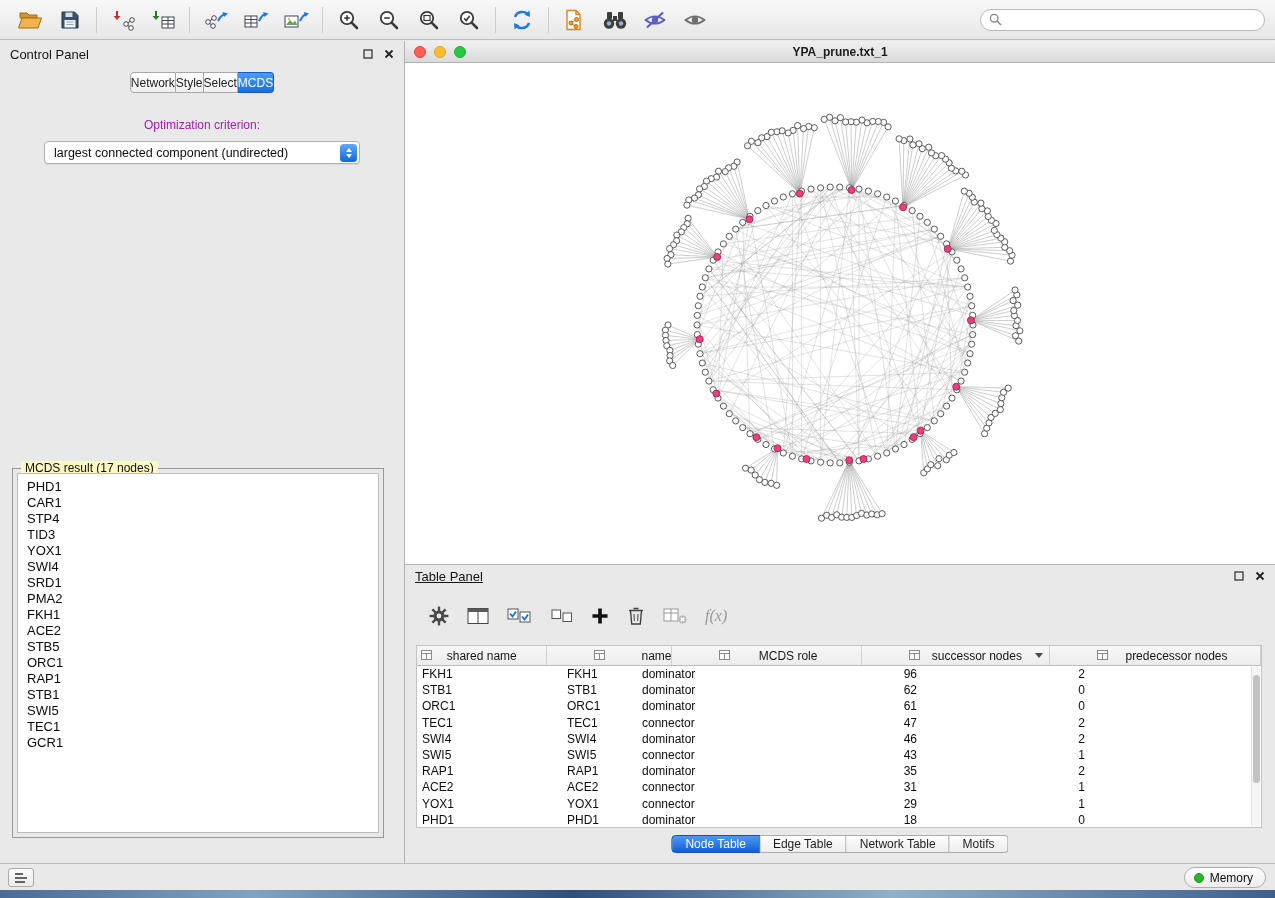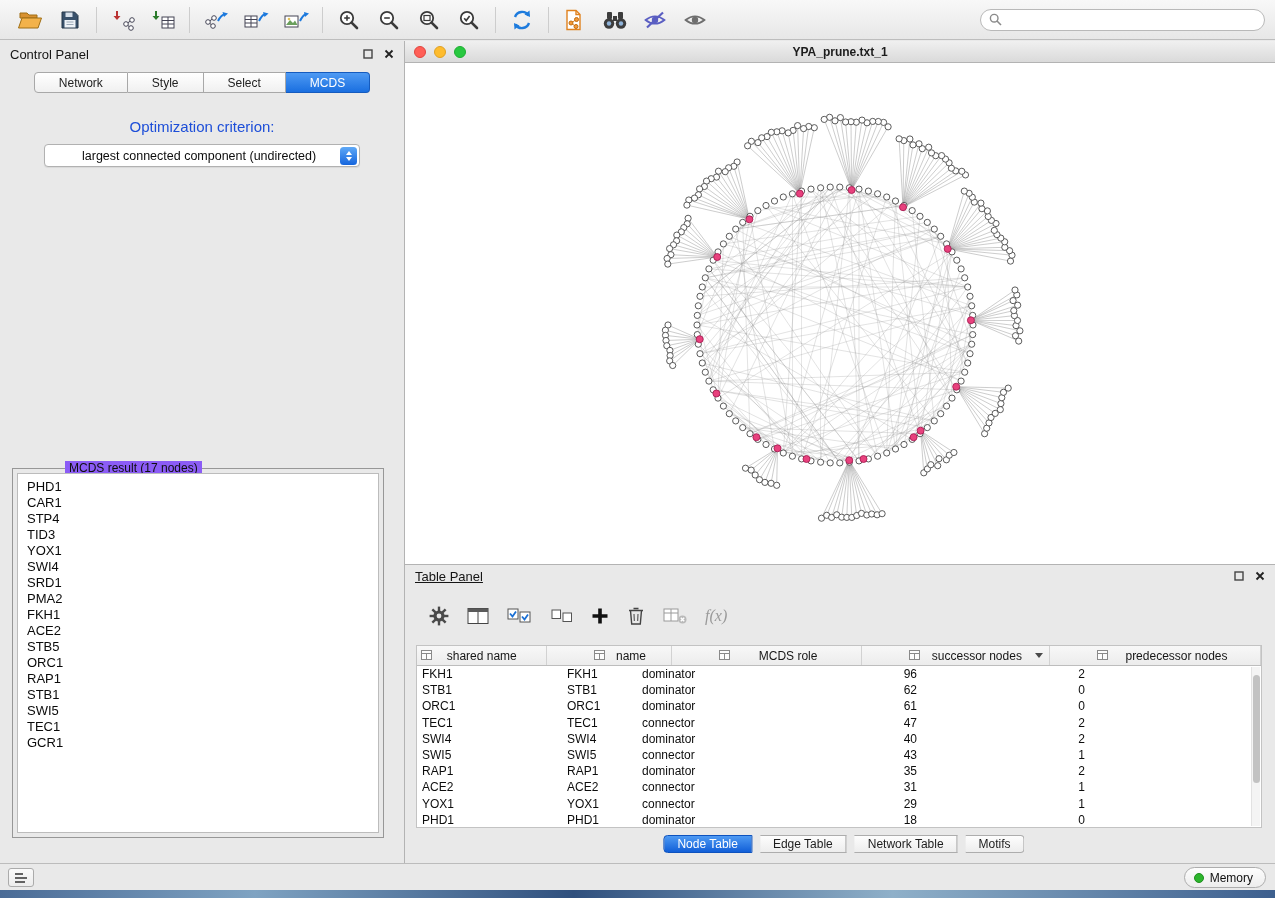--- a/index.html
+++ b/index.html
@@ -20,45 +20,45 @@
   .search input { border:none; outline:none; flex:1; font-size:12px; background:transparent; }
 
   
   .control-panel { position:absolute; left:0; top:41px; width:405px; height:822px;
     background:#e9e9e9; border-right:1px solid #b3b3b3; }
   .panel-titlebar { height:26px; display:flex; align-items:center; padding:0 10px;
     font-size:13px; color:#151515;text-align:center; }
   .win-icons { margin-left:auto; display:flex; gap:11px; align-items:center; }
   .win-icons span { display:flex; }
   .cp-tabs { display:flex; justify-content:center; margin-top:5px; }
-  .cp-tab { font-size:12px; height:21px; padding:0 24px; color:#222;
+  .cp-tab { font-size:12px; height:21px; padding:0 0; color:#222;
     background:linear-gradient(#ffffff,#f0f0f0); border:1px solid #a8a8a8; border-left-width:0; }
   .cp-tab:first-of-type { border-left-width:1px; border-radius:4px 0 0 4px; }
   .cp-tab:last-of-type { border-radius:0 4px 4px 0; }
   .cp-tab.active { background:linear-gradient(#4e9af3,#1a6fe0); color:#fff; border-color:#155bbe; }
-  .opt-label { margin-top:25px; text-align:center; font-size:15px; color:#1d4ed8; }
+  .opt-label { margin-top:25px; text-align:center; font-size:12px; color:#a21caf; }
   .dropdown { margin:9px auto 0; width:316px; height:23px; background:#fff; border:1px solid #b1b1b1;
     border-radius:4px; display:flex; align-items:center; padding:0 2px 0 9px;
     box-shadow:0 1px 1px rgba(0,0,0,.07); }
-  .dd-text { font-size:12.5px; color:#0c0c0c; flex:1; white-space:nowrap; overflow:hidden;margin-left:28px; }
+  .dd-text { font-size:12.5px; color:#0c0c0c; flex:1; white-space:nowrap; overflow:hidden; }
   .dd-stepper { width:17px; height:18px; border-radius:3.5px;
     background:linear-gradient(#5fa9f7,#1565dd); display:flex; flex-direction:column;
     align-items:center; justify-content:center; gap:2px; }
   .tri-up { width:0; height:0; border-left:3.5px solid transparent; border-right:3.5px solid transparent;
     border-bottom:4px solid #fff; }
   .tri-down { width:0; height:0; border-left:3.5px solid transparent; border-right:3.5px solid transparent;
     border-top:4px solid #fff; }
   .btn-row { display:flex; justify-content:center; gap:13px; margin-top:15px; }
   .btn { height:23px; padding:0 15px; font-size:13px; color:#101010;
     background:linear-gradient(#ffffff,#f0f0f0); border:1px solid #ababab; border-radius:4px; }
   .btn.focused { border-color:#5592e8; box-shadow:0 0 0 3px rgba(90,150,240,.45); }
   .result-box { position:absolute; left:12px; top:427px; width:372px; height:370px;
     border:1px solid #979797; }
-  .result-legend { position:absolute; top:-8px; left:8px; background:#8b5cf6; padding:0 4px;
-    font-size:12px; color:#0e0e0e;margin-left:44px; }
+  .result-legend { position:absolute; top:-8px; left:8px; background:#fef9c3; padding:0 4px;
+    font-size:12px; color:#0e0e0e; }
   .result-list { position:absolute; inset:4px; background:#fff; border:1px solid #bcbcbc;
     padding:5px 0 0 9px; overflow:hidden; font-size:13px; line-height:16px; color:#0a0a0a; }
 
   
   .right-region { position:absolute; left:405px; top:41px; width:870px; height:822px; }
   .net-titlebar { height:22px; background:linear-gradient(#f0f0f0,#dadada);
     border-bottom:1px solid #b3b3b3; position:relative; display:flex; align-items:center;
     justify-content:center; font-size:12px; font-weight:700; color:#1c1c1c; }
   .lights { position:absolute; left:9px; top:5px; display:flex; gap:8px; }
   .light { width:12px; height:12px; border-radius:50%; }
@@ -80,42 +80,42 @@
   .tp-toolbar { height:58px; display:flex; align-items:center; gap:18px; padding:0 0 0 24px; }
   .ticon { display:flex; align-items:center; border:none; background:transparent; }
   .fx { font-family:"Liberation Serif", serif; font-style:italic; color:#9a9a9a; font-size:16px; }
   .table-wrap { position:absolute; left:11px; top:80px; width:846px; height:183px;
     background:#fff; border:1px solid #c3c3c3; }
   .thead { display:flex; height:20px; background:linear-gradient(#f8f8f8,#ececec);
     border-bottom:1px solid #bdbdbd;gap:43px; }
   .th { position:relative; border-right:1px solid #d2d2d2; font-size:12px; color:#161616;
     display:flex; align-items:center; justify-content:center; }
   .thead > div:nth-of-type(1){ width:132px; }
-  .thead > div:nth-of-type(2){ width:83px; }
+  .thead > div:nth-of-type(2){ width:83px;justify-content:flex-end; }
   .thead > div:nth-of-type(3){ width:148px; }
   .thead > div:nth-of-type(4){ width:147px; }
   .thead > div:nth-of-type(5){ width:170px; }
   .th-icon { position:absolute; left:4px; top:4px; display:flex; }
   .sort-arrow { display:none; position:absolute; right:6px; top:7px; width:0; height:0;
     border-left:4px solid transparent; border-right:4px solid transparent; border-top:5px solid #4a4a4a; }
   .th.active .sort-arrow { display:block; }
   .tbody { position:absolute; top:20px; left:0; right:0; bottom:0; overflow:hidden; }
   .trow { display:flex; height:16.2px; font-size:12px; color:#0d0d0d; align-items:center; }
   .trow span:nth-child(1){ width:132px; padding-left:5px; }
   .trow span:nth-child(2){ width:83px; padding-left:18px; }
   .trow span:nth-child(3){ width:148px; padding-left:10px; }
   .trow span:nth-child(4){ width:147px; text-align:right; padding-right:10px; }
   .trow span:nth-child(5){ width:170px; text-align:right; padding-right:12px; }
   .vscroll { position:absolute; top:21px; right:1px; width:9px; bottom:1px; background:#f4f4f4;
     border-left:1px solid #e2e2e2; }
   .vthumb { position:absolute; top:8px; left:1px; width:7px; height:108px; border-radius:4px;
     background:#c2c2c2; }
   .bottom-tabs { position:absolute; left:50%; transform:translateX(-50%); top:270px; display:flex; }
   .bt-tab { font-size:12px; height:18px; padding:0 13px; display:flex; align-items:center; color:#1d1d1d;
-    background:linear-gradient(#fdfdfd,#ededed); border:1px solid #adadad; border-left-width:0;margin-left:8px; }
+    background:linear-gradient(#fdfdfd,#ededed); border:1px solid #adadad; border-left-width:0; }
   .bt-tab:first-of-type { border-left-width:1px; border-radius:4px 0 0 4px; }
   .bt-tab:last-of-type { border-radius:0 4px 4px 0; }
   .bt-tab.active { background:linear-gradient(#4e9af3,#115fd8); color:#fff; border-color:#0d52be; }
 
   
   .statusbar { position:absolute; left:0; top:863px; width:1275px; height:27px;
     background:#e9e9e9; border-top:1px solid #bcbcbc; }
   .menu-btn { position:absolute; left:8px; top:4px; width:26px; height:19px;
     background:linear-gradient(#fafafa,#ececec); border:1px solid #ababab; border-radius:3px;
     display:flex; align-items:center; justify-content:center; }
@@ -1085,21 +1085,21 @@
               <span>TEC1</span>
               <span>TEC1</span>
               <span>connector</span>
               <span>47</span>
               <span>2</span>
             </div>
             <div class="trow">
               <span>SWI4</span>
               <span>SWI4</span>
               <span>dominator</span>
-              <span>40</span>
+              <span>46</span>
               <span>2</span>
             </div>
             <div class="trow">
               <span>SWI5</span>
               <span>SWI5</span>
               <span>connector</span>
               <span>43</span>
               <span>1</span>
             </div>
             <div class="trow">

